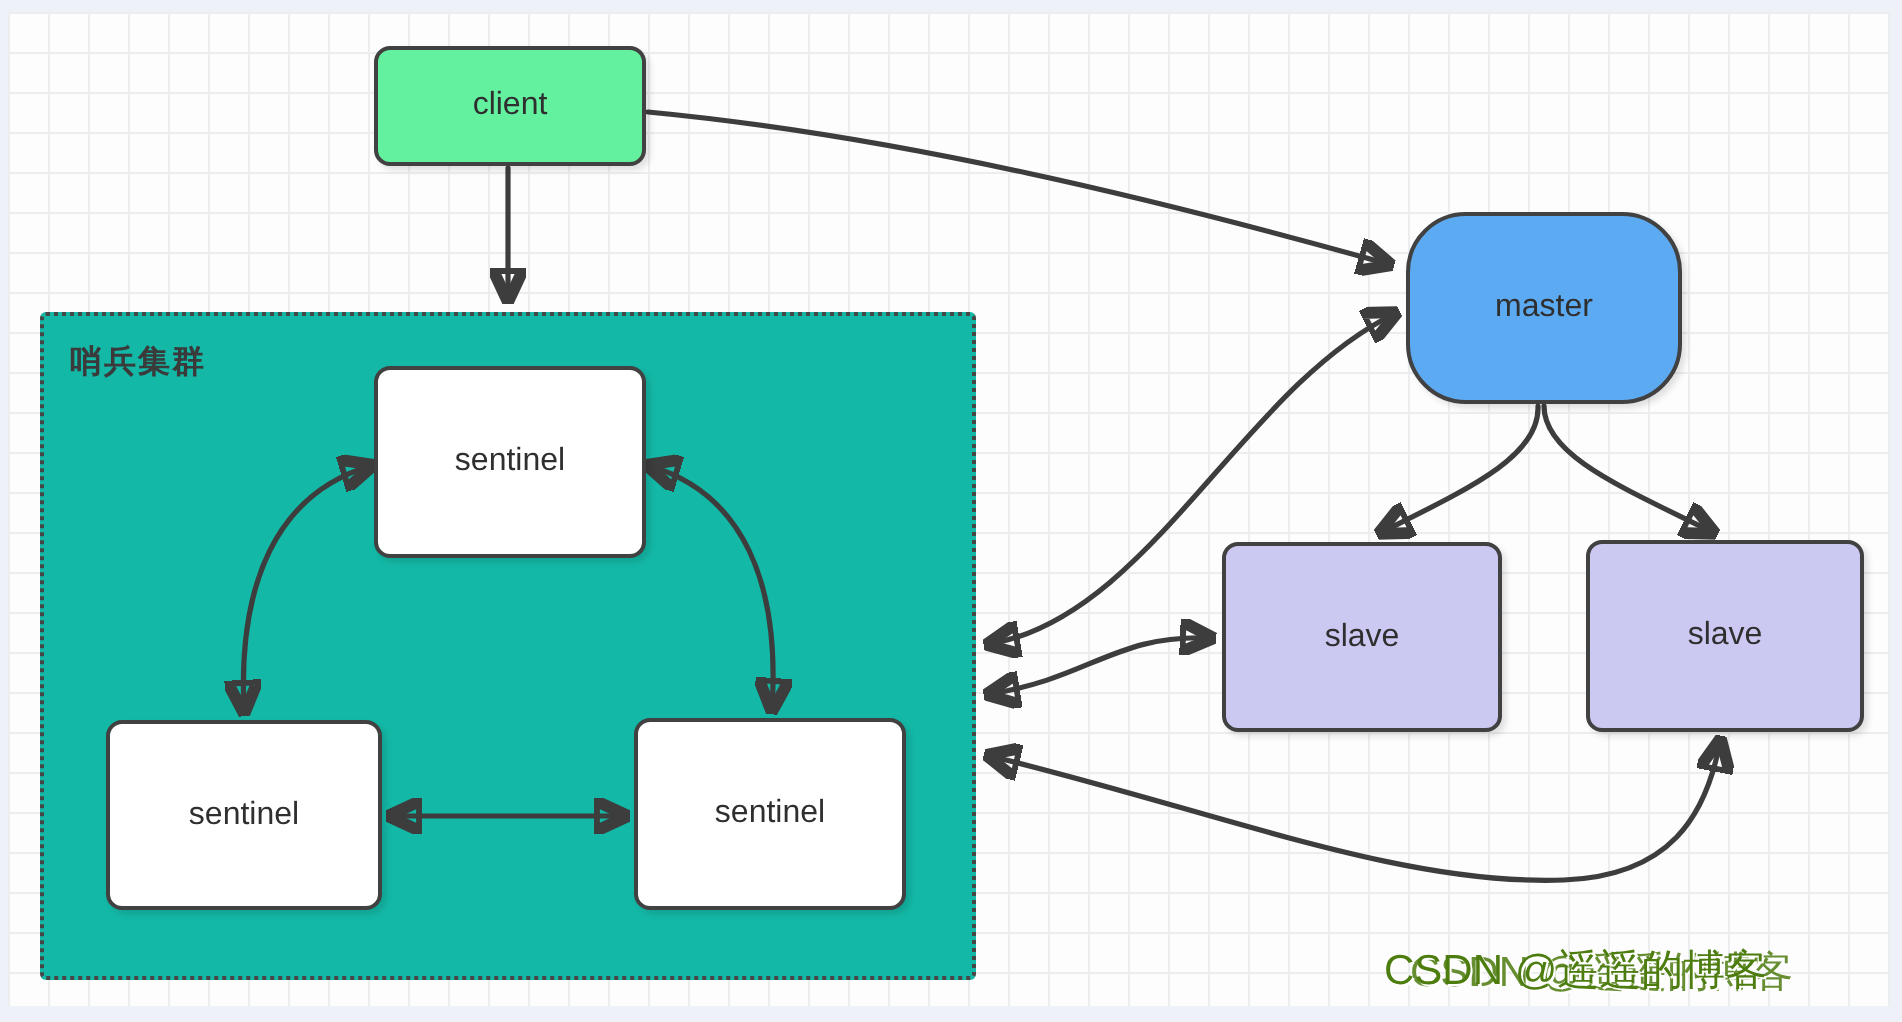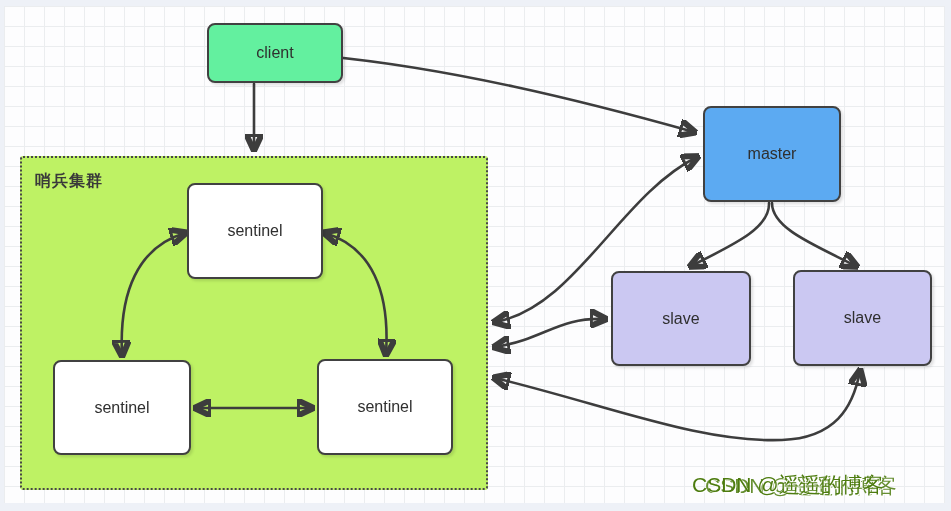--- a/index.html
+++ b/index.html
@@ -28,42 +28,42 @@
   }
   .node{
     position:absolute;
     border:2px solid #414141;border-radius:8px;
     display:flex;align-items:center;justify-content:center;
     font-size:16px;color:#2f2f2f;
     box-shadow:2px 2px 3px rgba(0,0,0,0.12);
     box-sizing:border-box;
   }
   .node-client{left:187px;top:23px;width:136px;height:60px;}
-  .node-master{left:703px;top:106px;width:138px;height:96px;}
+  .node-master{left:703px;top:106px;width:138px;height:96px;border-radius:30px;}
   .node-slave1{left:611px;top:271px;width:140px;height:95px;}
   .node-slave2{left:793px;top:270px;width:139px;height:96px;}
   .node-sent-top{left:187px;top:183px;width:136px;height:96px;}
   .node-sent-left{left:53px;top:360px;width:138px;height:95px;}
   .node-sent-right{left:317px;top:359px;width:136px;height:96px;}
   svg.edges{position:absolute;left:0;top:0;width:951px;height:511px;pointer-events:none;}
   svg.edges path{fill:none;stroke:#3d3d3d;stroke-width:2.6;stroke-linecap:round;}
   .watermark{
     position:absolute;left:692px;top:471px;width:252px;height:30px;
     font-size:21px;color:#4d7c0f;white-space:nowrap;
     text-shadow:1px 1px 0 #ffffff;
   }
   .watermark .wm2{position:absolute;left:13px;top:1px;opacity:0.85;}
   .watermark .wm1{position:absolute;left:0;top:0;}
 </style>
 </head>
 <body>
 
 <div class="canvas"></div>
 
-<div class="cluster" style="background-color: #bef264;">
+<div class="cluster" style="background-color: #14b8a6;">
   <div class="cluster-title">哨兵集群</div>
 </div>
 
 <svg class="edges" viewBox="0 0 951 511">
   <defs>
     <marker id="ah" markerWidth="7" markerHeight="7" refX="6.6" refY="3.5" orient="auto-start-reverse" markerUnits="strokeWidth" viewBox="0 0 8 7">
       <path d="M0,0 L7.5,3.5 L0,7 Z" fill="#3d3d3d" stroke="none"></path>
     </marker>
   </defs>
   <path d="M 324,56 C 450,68 580,100 694,132" marker-end="url(#ah)"></path>
@@ -71,21 +71,21 @@
   <path d="M 495,322 C 575,308 620,195 697,157" marker-start="url(#ah)" marker-end="url(#ah)"></path>
   <path d="M 495,347 C 545,339 558,317 605,319" marker-start="url(#ah)" marker-end="url(#ah)"></path>
   <path d="M 495,378 C 610,406 700,443 782,440 C 835,438 853,408 860,371" marker-start="url(#ah)" marker-end="url(#ah)"></path>
   <path d="M 769,203 C 770,228 735,244 691,266" marker-end="url(#ah)"></path>
   <path d="M 772,203 C 772,228 812,244 856,266" marker-end="url(#ah)"></path>
   <path d="M 185,233 C 138,247 119,292 122,355" marker-start="url(#ah)" marker-end="url(#ah)"></path>
   <path d="M 325,233 C 372,247 390,292 386,354" marker-start="url(#ah)" marker-end="url(#ah)"></path>
   <path d="M 196,408 L 312,408" marker-start="url(#ah)" marker-end="url(#ah)"></path>
 </svg>
 
-<div class="node node-client" style="background-color: rgb(99, 240, 159); margin-left: 20px;">
+<div class="node node-client" style="background-color: rgb(99, 240, 159);">
   <span>client</span>
 </div>
 
 <div class="node node-master" style="background-color: rgb(92, 170, 242);">
   <span>master</span>
 </div>
 
 <div class="node node-slave1" style="background-color: rgb(203, 200, 242);">
   <span>slave</span>
 </div>

